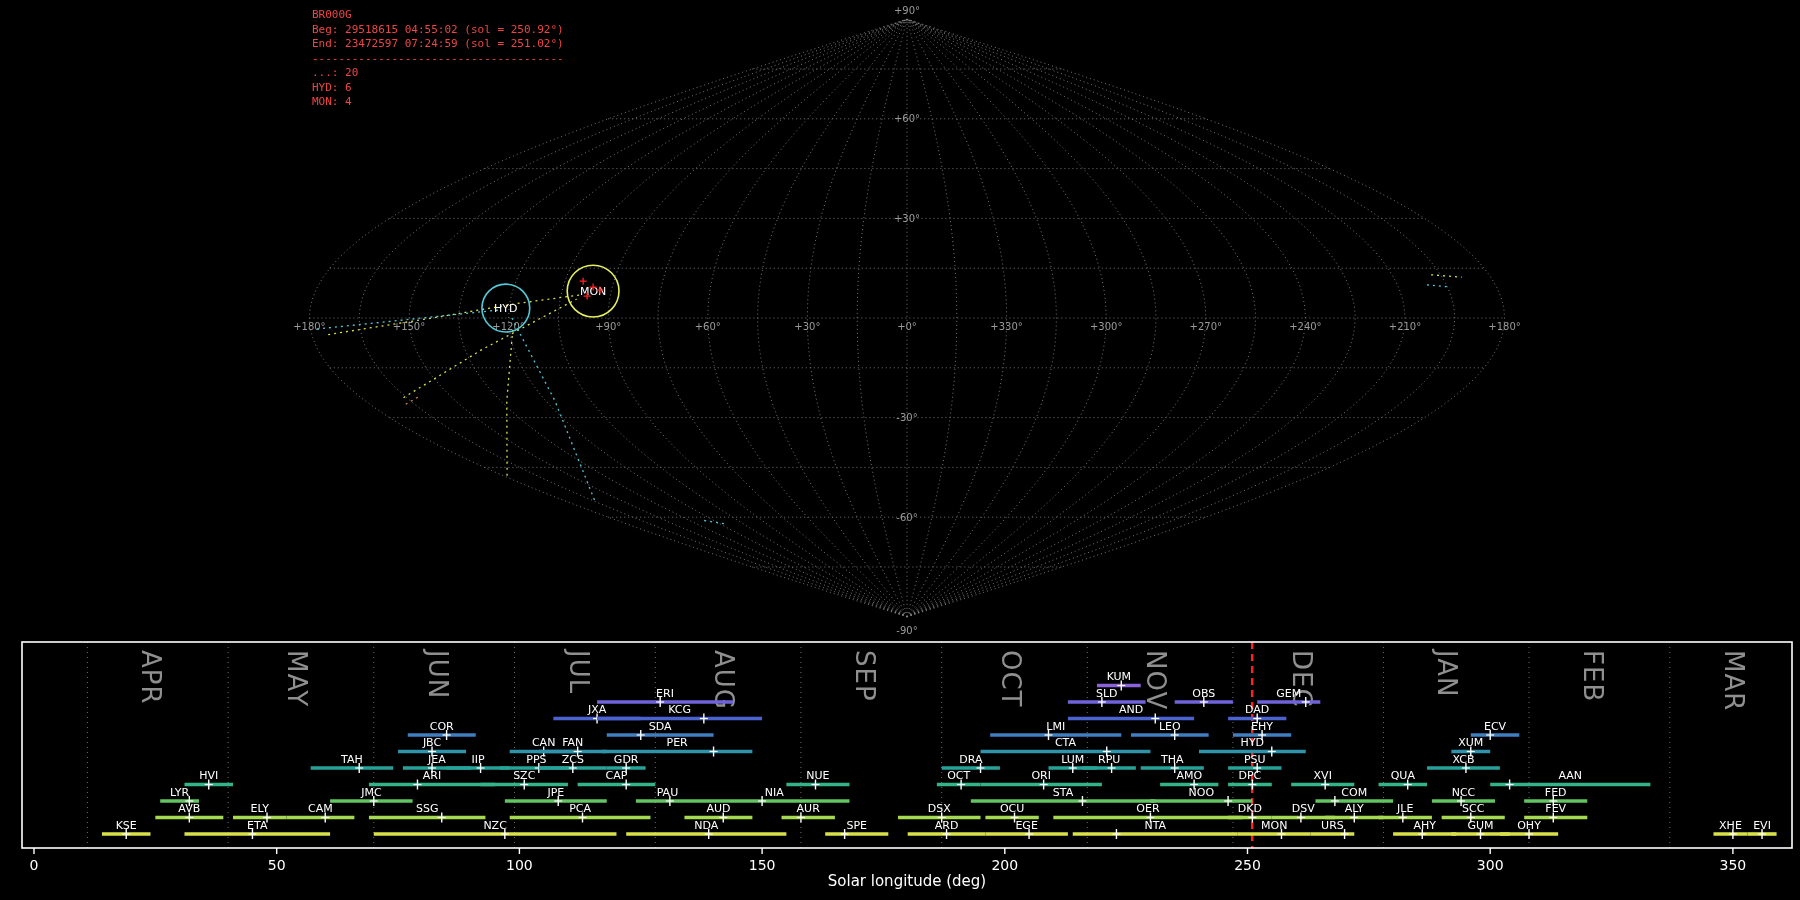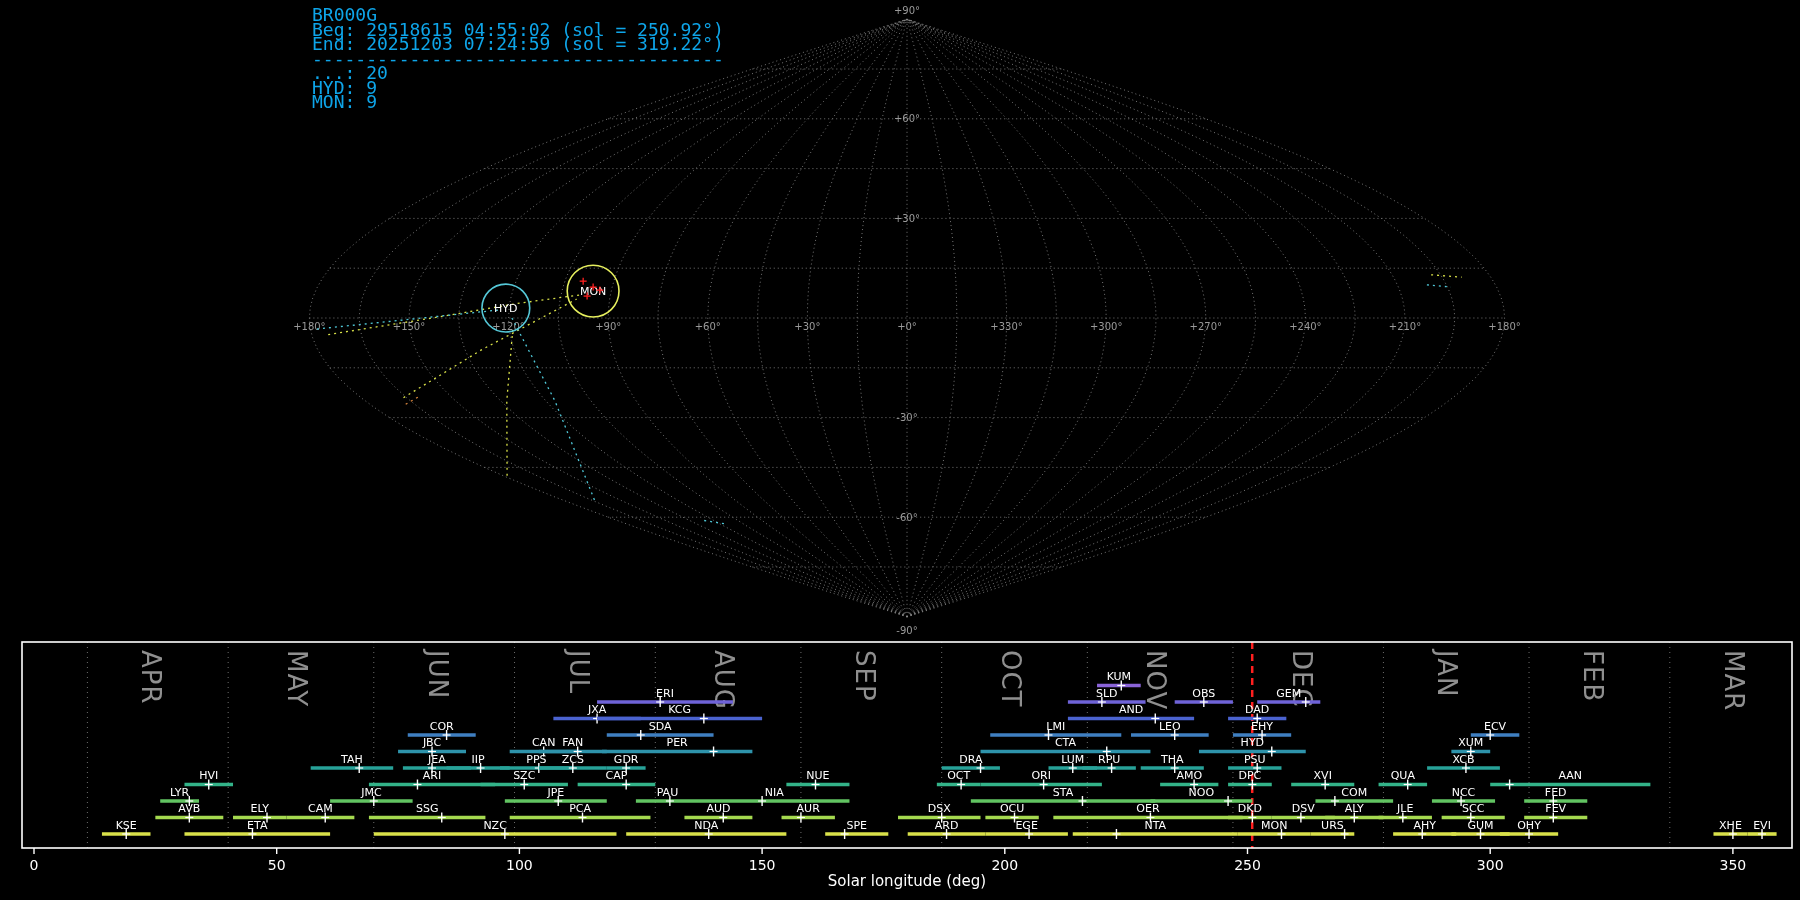--- a/index.html
+++ b/index.html
@@ -1,20 +1,20 @@
 <!DOCTYPE html>
 <html><head>
 <meta charset="utf-8">
 <style>
   html,body{margin:0;padding:0;background:#000;}
   #stage{position:relative;width:1800px;height:900px;background:#000;overflow:hidden;
          font-family:"DejaVu Sans",sans-serif;}
   #scene{position:absolute;left:0;top:0;}
-  #info{position:absolute;left:312px;top:8px;color:#0ea5e9;
-        font-family:"DejaVu Sans Mono",monospace;font-size:18px;line-height:14.5px;white-space:pre;}
+  #info{position:absolute;left:312px;top:8px;color:#ef4444;
+        font-family:"DejaVu Sans Mono",monospace;font-size:11px;line-height:14.5px;white-space:pre;}
   text{font-family:"DejaVu Sans",sans-serif;}
 </style>
 </head>
 <body>
 
 <div id="stage">
   <svg id="scene" width="1800" height="900" viewBox="0 0 1800 900">
       <g>
         <polyline points="907.0,616.8 938.3,606.8 969.5,596.9 1000.5,586.9 1031.2,577.0 1061.7,567.0 1091.7,557.0 1121.2,547.1 1150.1,537.1 1178.3,527.2 1205.8,517.2 1232.5,507.2 1258.3,497.3 1283.1,487.3 1306.9,477.4 1329.6,467.4 1351.1,457.4 1371.4,447.5 1390.5,437.5 1408.2,427.6 1424.5,417.6 1439.5,407.6 1452.9,397.7 1464.9,387.7 1475.4,377.8 1484.2,367.8 1491.5,357.8 1497.2,347.9 1501.3,337.9 1503.8,328.0 1504.6,318.0 1503.8,308.0 1501.3,298.1 1497.2,288.1 1491.5,278.2 1484.2,268.2 1475.4,258.2 1464.9,248.3 1452.9,238.3 1439.5,228.4 1424.5,218.4 1408.2,208.4 1390.5,198.5 1371.4,188.5 1351.1,178.6 1329.6,168.6 1306.9,158.6 1283.1,148.7 1258.3,138.7 1232.5,128.8 1205.8,118.8 1178.3,108.8 1150.1,98.9 1121.2,88.9 1091.7,79.0 1061.7,69.0 1031.2,59.0 1000.5,49.1 969.5,39.1 938.3,29.2 907.0,19.2" stroke="#8a8a8a" stroke-width="1" stroke-dasharray="1 3" fill="none" opacity="0.85"></polyline>
         <polyline points="907.0,616.8 935.7,606.8 964.3,596.9 992.7,586.9 1020.9,577.0 1048.8,567.0 1076.3,557.0 1103.3,547.1 1129.8,537.1 1155.7,527.2 1180.9,517.2 1205.4,507.2 1229.0,497.3 1251.7,487.3 1273.5,477.4 1294.4,467.4 1314.1,457.4 1332.7,447.5 1350.2,437.5 1366.4,427.6 1381.4,417.6 1395.1,407.6 1407.4,397.7 1418.4,387.7 1428.0,377.8 1436.1,367.8 1442.8,357.8 1448.1,347.9 1451.8,337.9 1454.0,328.0 1454.8,318.0 1454.0,308.0 1451.8,298.1 1448.1,288.1 1442.8,278.2 1436.1,268.2 1428.0,258.2 1418.4,248.3 1407.4,238.3 1395.1,228.4 1381.4,218.4 1366.4,208.4 1350.2,198.5 1332.7,188.5 1314.1,178.6 1294.4,168.6 1273.5,158.6 1251.7,148.7 1229.0,138.7 1205.4,128.8 1180.9,118.8 1155.7,108.8 1129.8,98.9 1103.3,88.9 1076.3,79.0 1048.8,69.0 1020.9,59.0 992.7,49.1 964.3,39.1 935.7,29.2 907.0,19.2" stroke="#8a8a8a" stroke-width="1" stroke-dasharray="1 3" fill="none" opacity="0.85"></polyline>
@@ -655,14 +655,14 @@
         <text x="1004.8000000000001" y="870" font-size="14" fill="#ffffff" text-anchor="middle">200</text>
         <line x1="1247.5" y1="848" x2="1247.5" y2="854" stroke="#fff" stroke-width="1.4"></line>
         <text x="1247.5" y="870" font-size="14" fill="#ffffff" text-anchor="middle">250</text>
         <line x1="1490.2" y1="848" x2="1490.2" y2="854" stroke="#fff" stroke-width="1.4"></line>
         <text x="1490.2" y="870" font-size="14" fill="#ffffff" text-anchor="middle">300</text>
         <line x1="1732.9" y1="848" x2="1732.9" y2="854" stroke="#fff" stroke-width="1.4"></line>
         <text x="1732.9" y="870" font-size="14" fill="#ffffff" text-anchor="middle">350</text>
         <text x="907" y="886" font-size="15" fill="#ffffff" text-anchor="middle">Solar longitude (deg)</text>
       </g>
     </svg>
-  <div id="info"><div>BR000G</div><div>Beg: 29518615 04:55:02 (sol = 250.92°)</div><div>End: 20251203 07:24:59 (sol = 319.22°)</div><div>--------------------------------------</div><div>...: 20</div><div>HYD: 9</div><div>MON: 9</div></div>
+  <div id="info"><div>BR000G</div><div>Beg: 29518615 04:55:02 (sol = 250.92°)</div><div>End: 23472597 07:24:59 (sol = 251.02°)</div><div>--------------------------------------</div><div>...: 20</div><div>HYD: 6</div><div>MON: 4</div></div>
 </div>
 
 </body></html>

